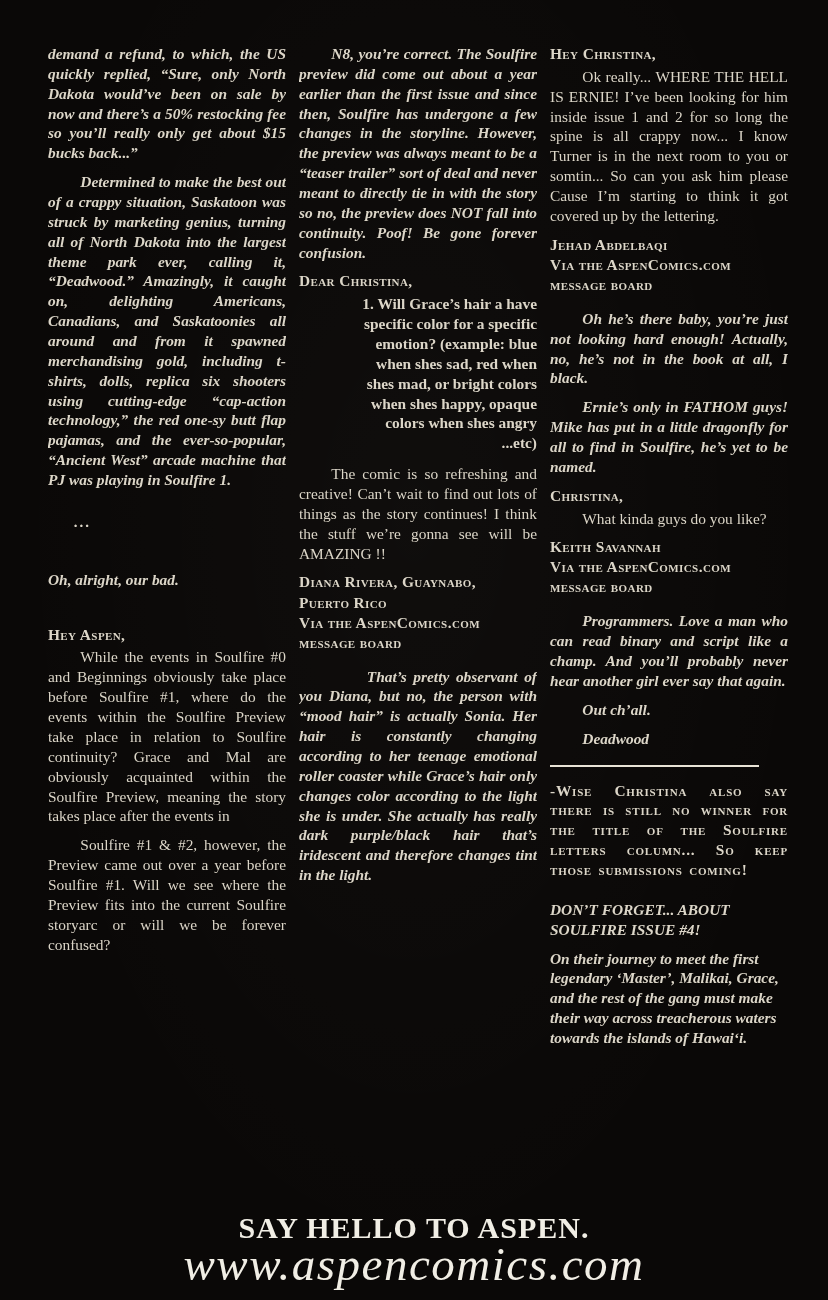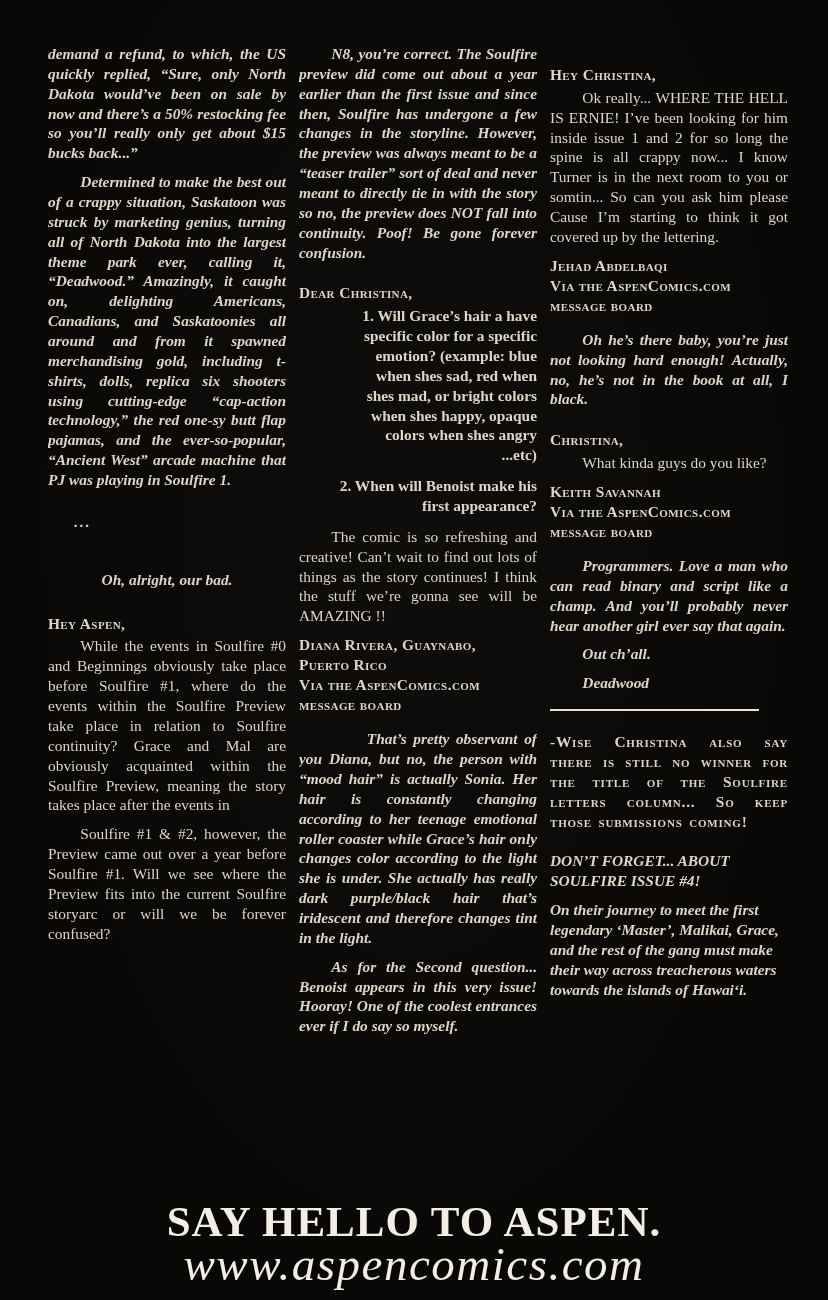--- a/index.html
+++ b/index.html
@@ -20,41 +20,41 @@
   .col{flex:1 1 0;min-width:0;overflow:hidden;}
   .blk{margin:0 0 9px;font-size:15.4px;line-height:1.29;}
   
   .cont,.resp,.resp-big,.dots,.aside,.promo,.promo-head{
     font-style:italic;font-weight:700;
   }
   .cont{text-align:justify;}
   .resp{text-align:justify;text-indent:2.1em;}
   .resp-big{text-align:justify;text-indent:4.4em;font-style:italic;}
   .dots{text-indent:1.7em;letter-spacing:2px;margin:22px 0 38px;}
-  .aside{text-align:center;margin:0 0 24px;}
+  .aside{text-align:left;margin:0 0 35px;}
   
   .letter{text-align:justify;text-indent:2.1em;}
   
   .head,.sig,.note{
-    font-variant:small-caps;font-weight:600;letter-spacing:0.4px;margin-top:21px;
+    font-variant:small-caps;font-weight:600;letter-spacing:0.4px;
   }
   .head{margin-bottom:3px;}
   .sig{line-height:1.3;margin:2px 0 14px;}
   .note{text-align:justify;font-weight:700;letter-spacing:0.8px;word-spacing:2px;margin-bottom:20px;}
   .numbered{
     font-weight:700;text-align:right;
     padding-left:4.1em;text-indent:-2.8em;margin-bottom:11px;
   }
   .rule{border:0;height:2px;background:#e8e3d6;width:88%;margin:16px 0 14px;}
   .footer{
     position:absolute;left:0;right:0;bottom:12px;
     text-align:center;color:#f1eee5;
   }
   .footer-line1{
-    font-size:43px;font-weight:700;letter-spacing:1px;line-height:1.0;
+    font-size:30px;font-weight:700;letter-spacing:1px;line-height:1.0;
   }
   .footer-line2{
     font-size:47px;font-style:italic;font-weight:400;letter-spacing:1.5px;line-height:1.0;
     margin-top:-2px;
   }
 </style>
 </head>
 <body>
 
 <div class="page">
@@ -65,31 +65,30 @@
         <p class="blk dots">...</p>
         <p class="blk aside">Oh, alright, our bad.</p>
         <p class="blk head">Hey Aspen,</p>
         <p class="blk letter">While the events in Soulfire #0 and Beginnings obviously take place before Soulfire #1, where do the events within the Soulfire Preview take place in relation to Soulfire continuity? Grace and Mal are obviously acquainted within the Soulfire Preview, meaning the story takes place after the events in</p>
         <p class="blk letter">Soulfire #1 &amp; #2, however, the Preview came out over a year before Soulfire #1.  Will we see where the Preview fits into the current Soulfire storyarc or will we be forever confused?</p>
       </div>
     <div class="col">
         <p class="blk resp">N8, you’re correct.  The Soulfire preview did come out about a year earlier than the first issue and since then, Soulfire has undergone a few changes in the storyline. However, the preview was always meant to be a “teaser trailer” sort of deal and never meant to directly tie in with the story so no, the preview does NOT fall into continuity.  Poof! Be gone forever confusion.</p>
         <p class="blk head">Dear Christina,</p>
         <p class="blk numbered">1. Will Grace’s hair a have specific color for a specific emotion? (example: blue when shes sad, red when shes mad, or bright colors when shes happy, opaque colors when shes angry ...etc)</p>
-        <p class="blk numbered">2. When will Benoist make his first appearance?</p>
         <p class="blk letter">The comic is so refreshing and creative! Can’t wait to find out lots of things as the story continues! I think the stuff we’re gonna see will be AMAZING !!</p>
         <p class="blk sig">Diana Rivera, Guaynabo,<br>Puerto Rico<br>Via the AspenComics.com<br>message board</p>
         <p class="blk resp-big">That’s pretty observant of you Diana, but no, the person with “mood hair” is actually Sonia.  Her hair is constantly changing according to her teenage emotional roller coaster while Grace’s hair only changes color according to the light she is under.  She actually has really dark purple/black hair that’s iridescent and therefore changes tint in the light.</p>
-        <p class="blk resp">As for the Second question... Benoist appears in this very issue! Hooray! One of the coolest entrances ever if I do say so myself.</p>
       </div>
     <div class="col">
         <p class="blk head">Hey Christina,</p>
         <p class="blk letter">Ok really... WHERE THE HELL IS ERNIE! I’ve been looking for him inside issue 1 and 2 for so long the spine is all crappy now... I know Turner is in the next room to you or somtin... So can you ask him please Cause I’m starting to think it got covered up by the lettering.</p>
         <p class="blk sig">Jehad Abdelbaqi<br>Via the AspenComics.com<br>message board</p>
         <p class="blk resp">Oh he’s there baby, you’re just not looking hard enough! Actually, no, he’s not in the book at all, I black.</p>
+        <p class="blk resp">Ernie’s only in FATHOM guys! Mike has put in a little dragonfly for all to find in Soulfire, he’s yet to be named.</p>
         <p class="blk head">Christina,</p>
         <p class="blk letter">What kinda guys do you like?</p>
         <p class="blk sig">Keith Savannah<br>Via the AspenComics.com<br>message board</p>
         <p class="blk resp">Programmers. Love a man who can read binary and script like a champ.  And you’ll probably never hear another girl ever say that again.</p>
         <p class="blk resp">Out ch’all.</p>
         <p class="blk resp">Deadwood</p>
         <div class="rule"></div>
         <p class="blk note">-Wise Christina also say there is still no winner for the title of the Soulfire letters column... So keep those submissions coming!</p>
         <p class="blk promo-head">DON’T FORGET... ABOUT SOULFIRE ISSUE #4!</p>
         <p class="blk promo">On their journey to meet the first legendary ‘Master’, Malikai, Grace, and the rest of the gang must make their way across treacherous waters towards the islands of Hawai‘i.</p>

